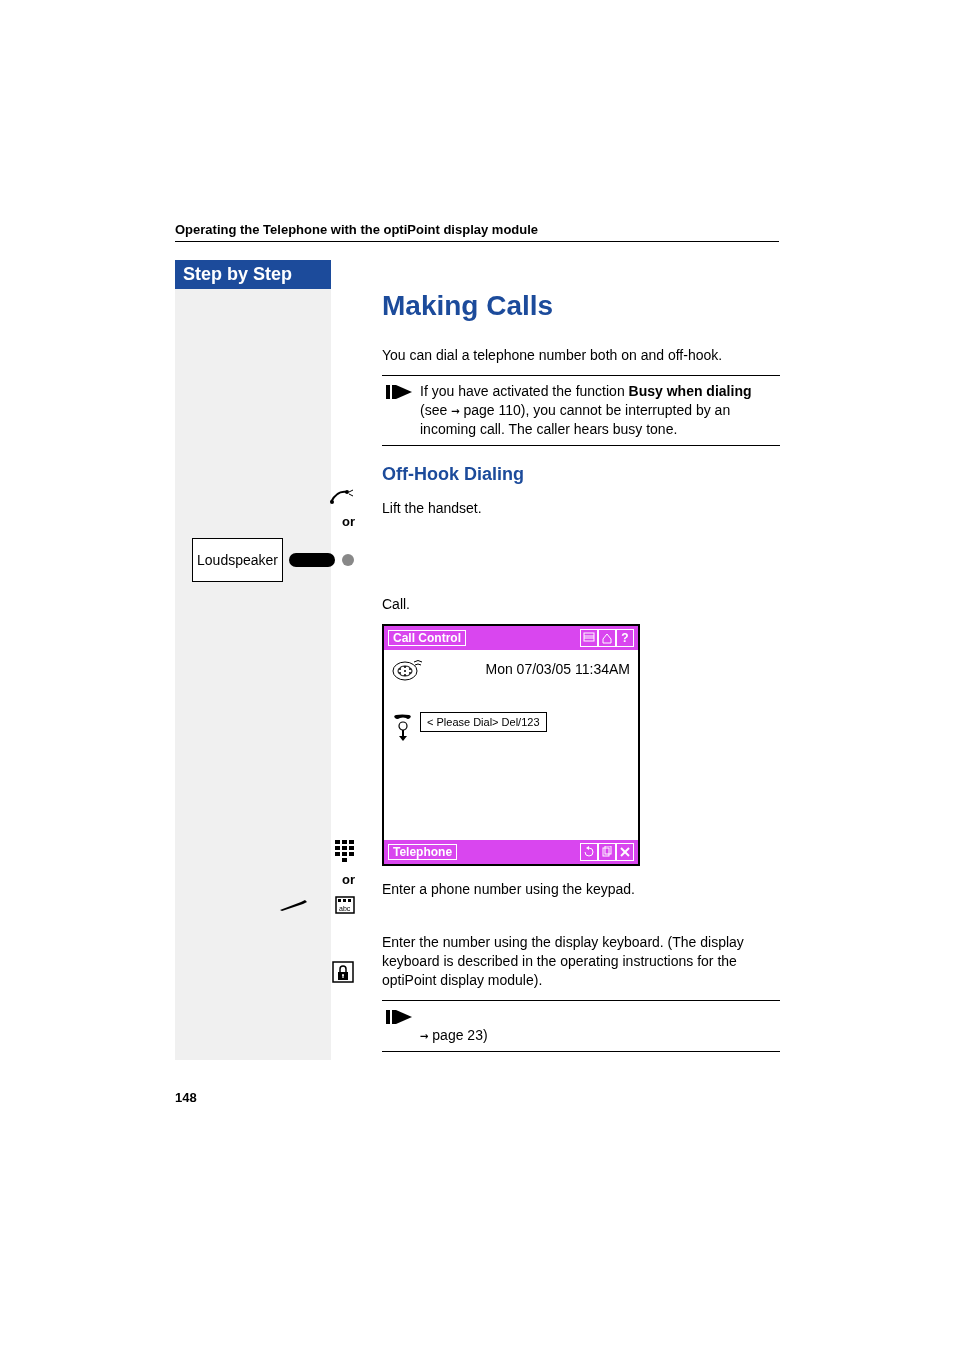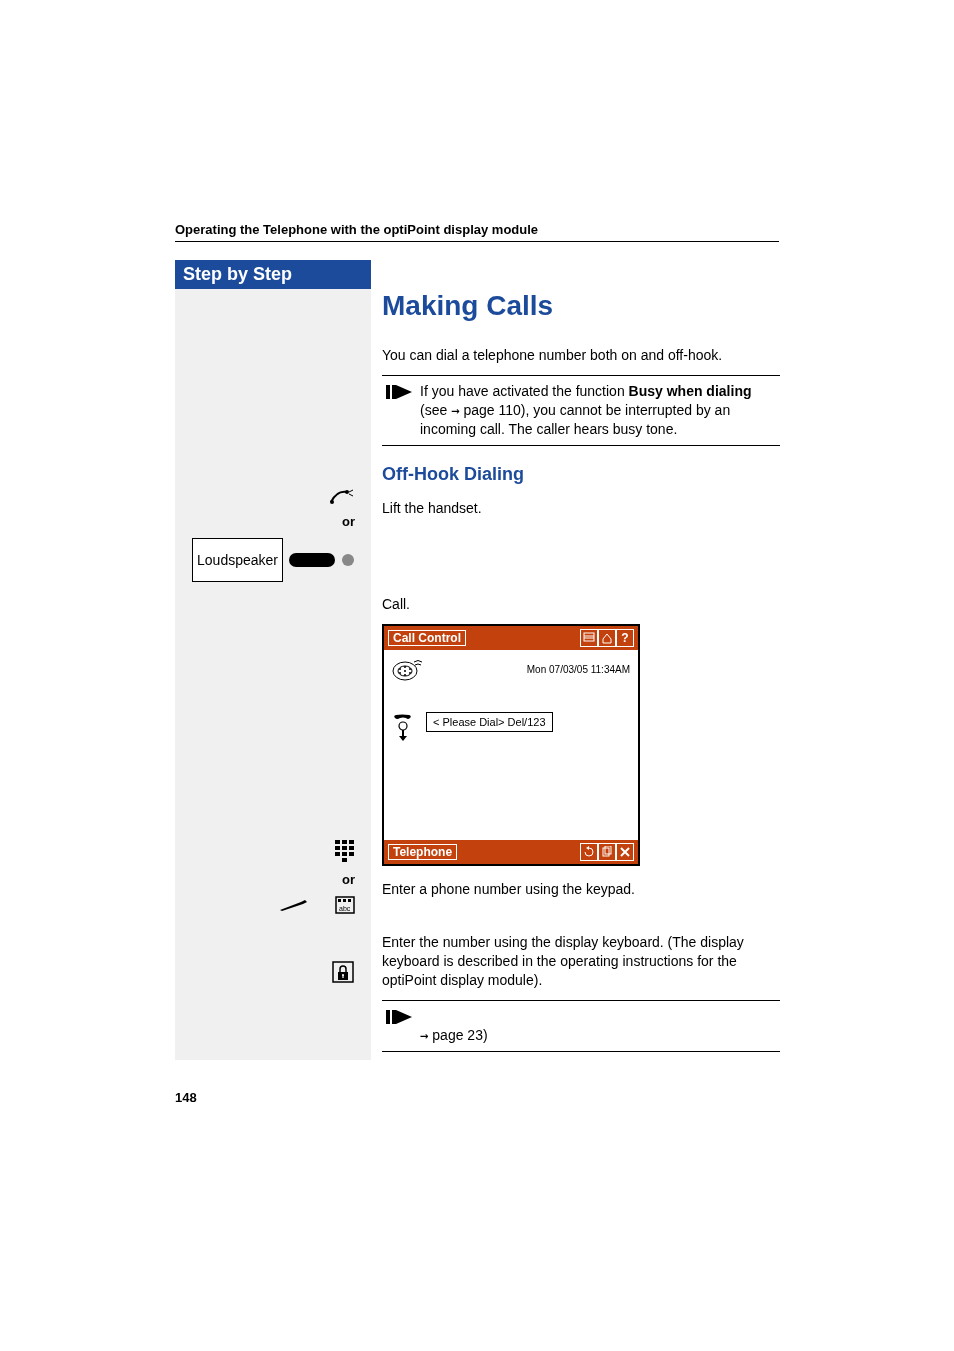--- a/index.html
+++ b/index.html
@@ -24,21 +24,21 @@
     right: 175px;
     border-bottom: 1.5px solid #000;
     padding-bottom: 4px;
     font-weight: bold;
     font-size: 13px;
   }
   .sidebar {
     position: absolute;
     top: 260px;
     left: 175px;
-    width: 196px;
+    width: 156px;
     height: 800px;
     background: #f0f0f0;
   }
   .sidebar-title {
     background: #1c4b9b;
     color: #fff;
     font-weight: bold;
     font-size: 18px;
     padding: 4px 8px;
     font-stretch: condensed;
@@ -121,21 +121,21 @@
     align-items: center;
   }
   
   .phone-display {
     border: 2px solid #000;
     width: 258px;
     margin: 4px 0 14px 0;
     background: #fff;
   }
   .pd-titlebar, .pd-bottom {
-    background: #c2410c;
+    background: #d946ef;
     display: flex;
     align-items: center;
     justify-content: space-between;
     padding: 3px 4px;
   }
   .pd-title-btn {
     border: 1px solid #fff;
     color: #fff;
     font-weight: bold;
     font-size: 12px;
@@ -164,39 +164,39 @@
   }
   .pd-row1 {
     display: flex;
     justify-content: space-between;
     align-items: center;
     margin-bottom: 30px;
   }
   .pd-row2 {
     display: flex;
     align-items: flex-start;
-    gap: 12px;
+    gap: 6px;
   }
   .speaker-glyph {
     width: 34px;
     height: 26px;
   }
   .handset-glyph {
     width: 22px;
     height: 28px;
     padding-top: 2px;
   }
   .dial-box {
     border: 1px solid #000;
     font-size: 11px;
     padding: 3px 6px;
     display: inline-block;
   }
   .timestamp {
-    font-size: 10px;
+    font-size: 14px;
   }
   .page-num {
     position: absolute;
     left: 175px;
     bottom: 246px;
     font-weight: bold;
     font-size: 13px;
   }
   svg { display: block; }
 </style>

